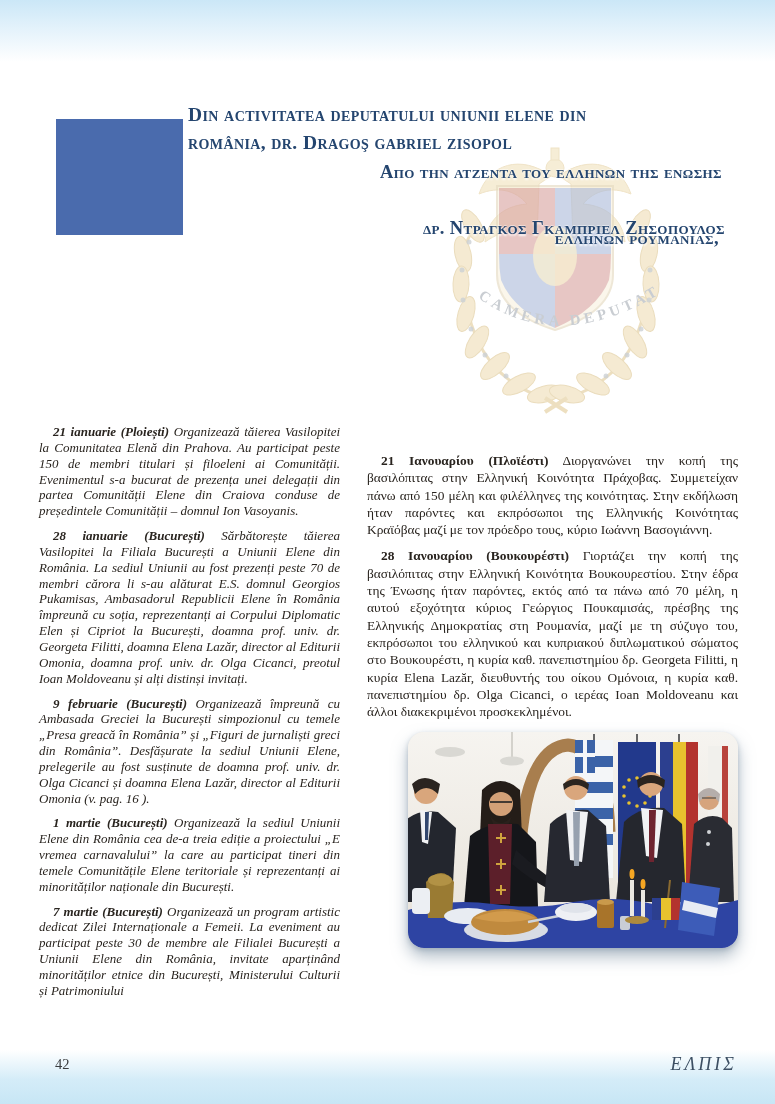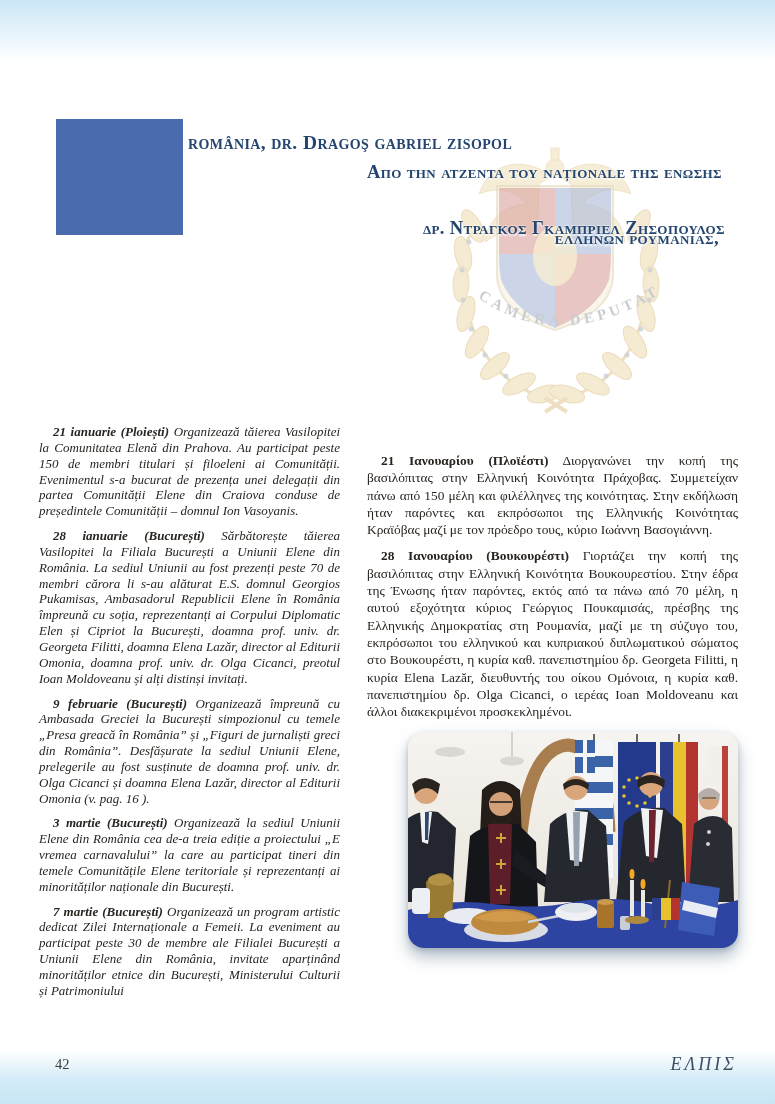--- a/index.html
+++ b/index.html
@@ -133,30 +133,31 @@
         </g>
 
         <path id="cdArc" d="M 40 148 Q 123 212 230 146" fill="none"></path>
         <text font-size="15" fill="#959da6" letter-spacing="4" font-family="Liberation Serif, DejaVu Serif, serif" font-weight="600">
           <textPath href="#cdArc" startOffset="6">CAMERA DEPUTATILOR</textPath>
         </text>
       </g>
     </svg>
   </div>
 
+  <div class="title-line t-ro" id="title-l1">Din activitatea deputatului uniunii elene din</div>
   <div class="title-line t-ro" id="title-l2">românia, dr. Dragoş gabriel zisopol</div>
-  <div class="title-line t-gr" id="title-l3">Απο την ατζεντα του naționale της ενωσης</div>
+  <div class="title-line t-gr" id="title-l3">Απο την ατζεντα του ελληνων της ενωσης</div>
   <div class="title-line t-gr" id="title-l4">ελληνων ρουμανιας,</div>
   <div class="title-line t-gr" id="title-l5">δρ. Ντραγκος Γκαμπριελ Ζησοπουλος</div>
 
   <div class="col col-left">
     <p><b>21 ianuarie (Ploiești)</b> <span>Organizează tăierea Vasilopitei la Comunitatea Elenă din Prahova. Au participat peste 150 de membri titulari și filoeleni ai Comunității. Evenimentul s-a bucurat de prezența unei delegații din partea Comunității Elene din Craiova conduse de președintele Comunității – domnul Ion Vasoyanis.</span></p>
     <p><b>28 ianuarie (București)</b> <span>Sărbătorește tăierea Vasilopitei la Filiala București a Uniunii Elene din România. La sediul Uniunii au fost prezenți peste 70 de membri cărora li s-au alăturat E.S. domnul Georgios Pukamisas, Ambasadorul Republicii Elene în România împreună cu soția, reprezentanți ai Corpului Diplomatic Elen și Cipriot la București, doamna prof. univ. dr. Georgeta Filitti, doamna Elena Lazăr, director al Editurii Omonia, doamna prof. univ. dr. Olga Cicanci, preotul Ioan Moldoveanu și alți distinși invitați.</span></p>
     <p><b>9 februarie (București)</b> <span>Organizează împreună cu Ambasada Greciei la București simpozionul cu temele „Presa greacă în România” și „Figuri de jurnaliști greci din România”. Desfășurate la sediul Uniunii Elene, prelegerile au fost susținute de doamna prof. univ. dr. Olga Cicanci și doamna Elena Lazăr, director al Editurii Omonia (v. pag. 16 ).</span></p>
-    <p><b>3 martie (București)</b> <span>Organizează la sediul Uniunii Elene din România cea de-a treia ediție a proiectului „E vremea carnavalului” la care au participat tineri din temele Comunitățile Elene teritoriale și reprezentanți ai minorităților naționale din București.</span></p>
+    <p><b>1 martie (București)</b> <span>Organizează la sediul Uniunii Elene din România cea de-a treia ediție a proiectului „E vremea carnavalului” la care au participat tineri din temele Comunitățile Elene teritoriale și reprezentanți ai minorităților naționale din București.</span></p>
     <p><b>7 martie (București)</b> <span>Organizează un program artistic dedicat Zilei Internaționale a Femeii. La eveniment au participat peste 30 de membre ale Filialei București a Uniunii Elene din România, invitate aparținând minorităților etnice din București, Ministerului Culturii și Patrimoniului</span></p>
   </div>
 
   <div class="col col-right">
     <p><b>21 Ιανουαρίου (Πλοϊέστι)</b> <span>Διοργανώνει την κοπή της βασιλόπιτας στην Ελληνική Κοινότητα Πράχοβας. Συμμετείχαν πάνω από 150 μέλη και φιλέλληνες της κοινότητας. Στην εκδήλωση ήταν παρόντες και εκπρόσωποι της Ελληνικής Κοινότητας Κραϊόβας μαζί με τον πρόεδρο τους, κύριο Ιωάννη Βασογιάννη.</span></p>
     <p><b>28 Ιανουαρίου (Βουκουρέστι)</b> <span>Γιορτάζει την κοπή της βασιλόπιτας στην Ελληνική Κοινότητα Βουκουρεστίου. Στην έδρα της Ένωσης ήταν παρόντες, εκτός από τα πάνω από 70 μέλη, η αυτού εξοχότητα κύριος Γεώργιος Πουκαμισάς, πρέσβης της Ελληνικής Δημοκρατίας στη Ρουμανία, μαζί με τη σύζυγο του, εκπρόσωποι του ελληνικού και κυπριακού διπλωματικού σώματος στο Βουκουρέστι, η κυρία καθ. πανεπιστημίου δρ. Georgeta Filitti, η κυρία Elena Lazăr, διευθυντής του οίκου Ομόνοια, η κυρία καθ. πανεπιστημίου δρ. Olga Cicanci, ο ιερέας Ioan Moldoveanu και άλλοι διακεκριμένοι προσκεκλημένοι.</span></p>
 
     <div class="photo-frame">
       <svg width="330" height="216" viewBox="0 0 330 216" xmlns="http://www.w3.org/2000/svg">
         <defs>

